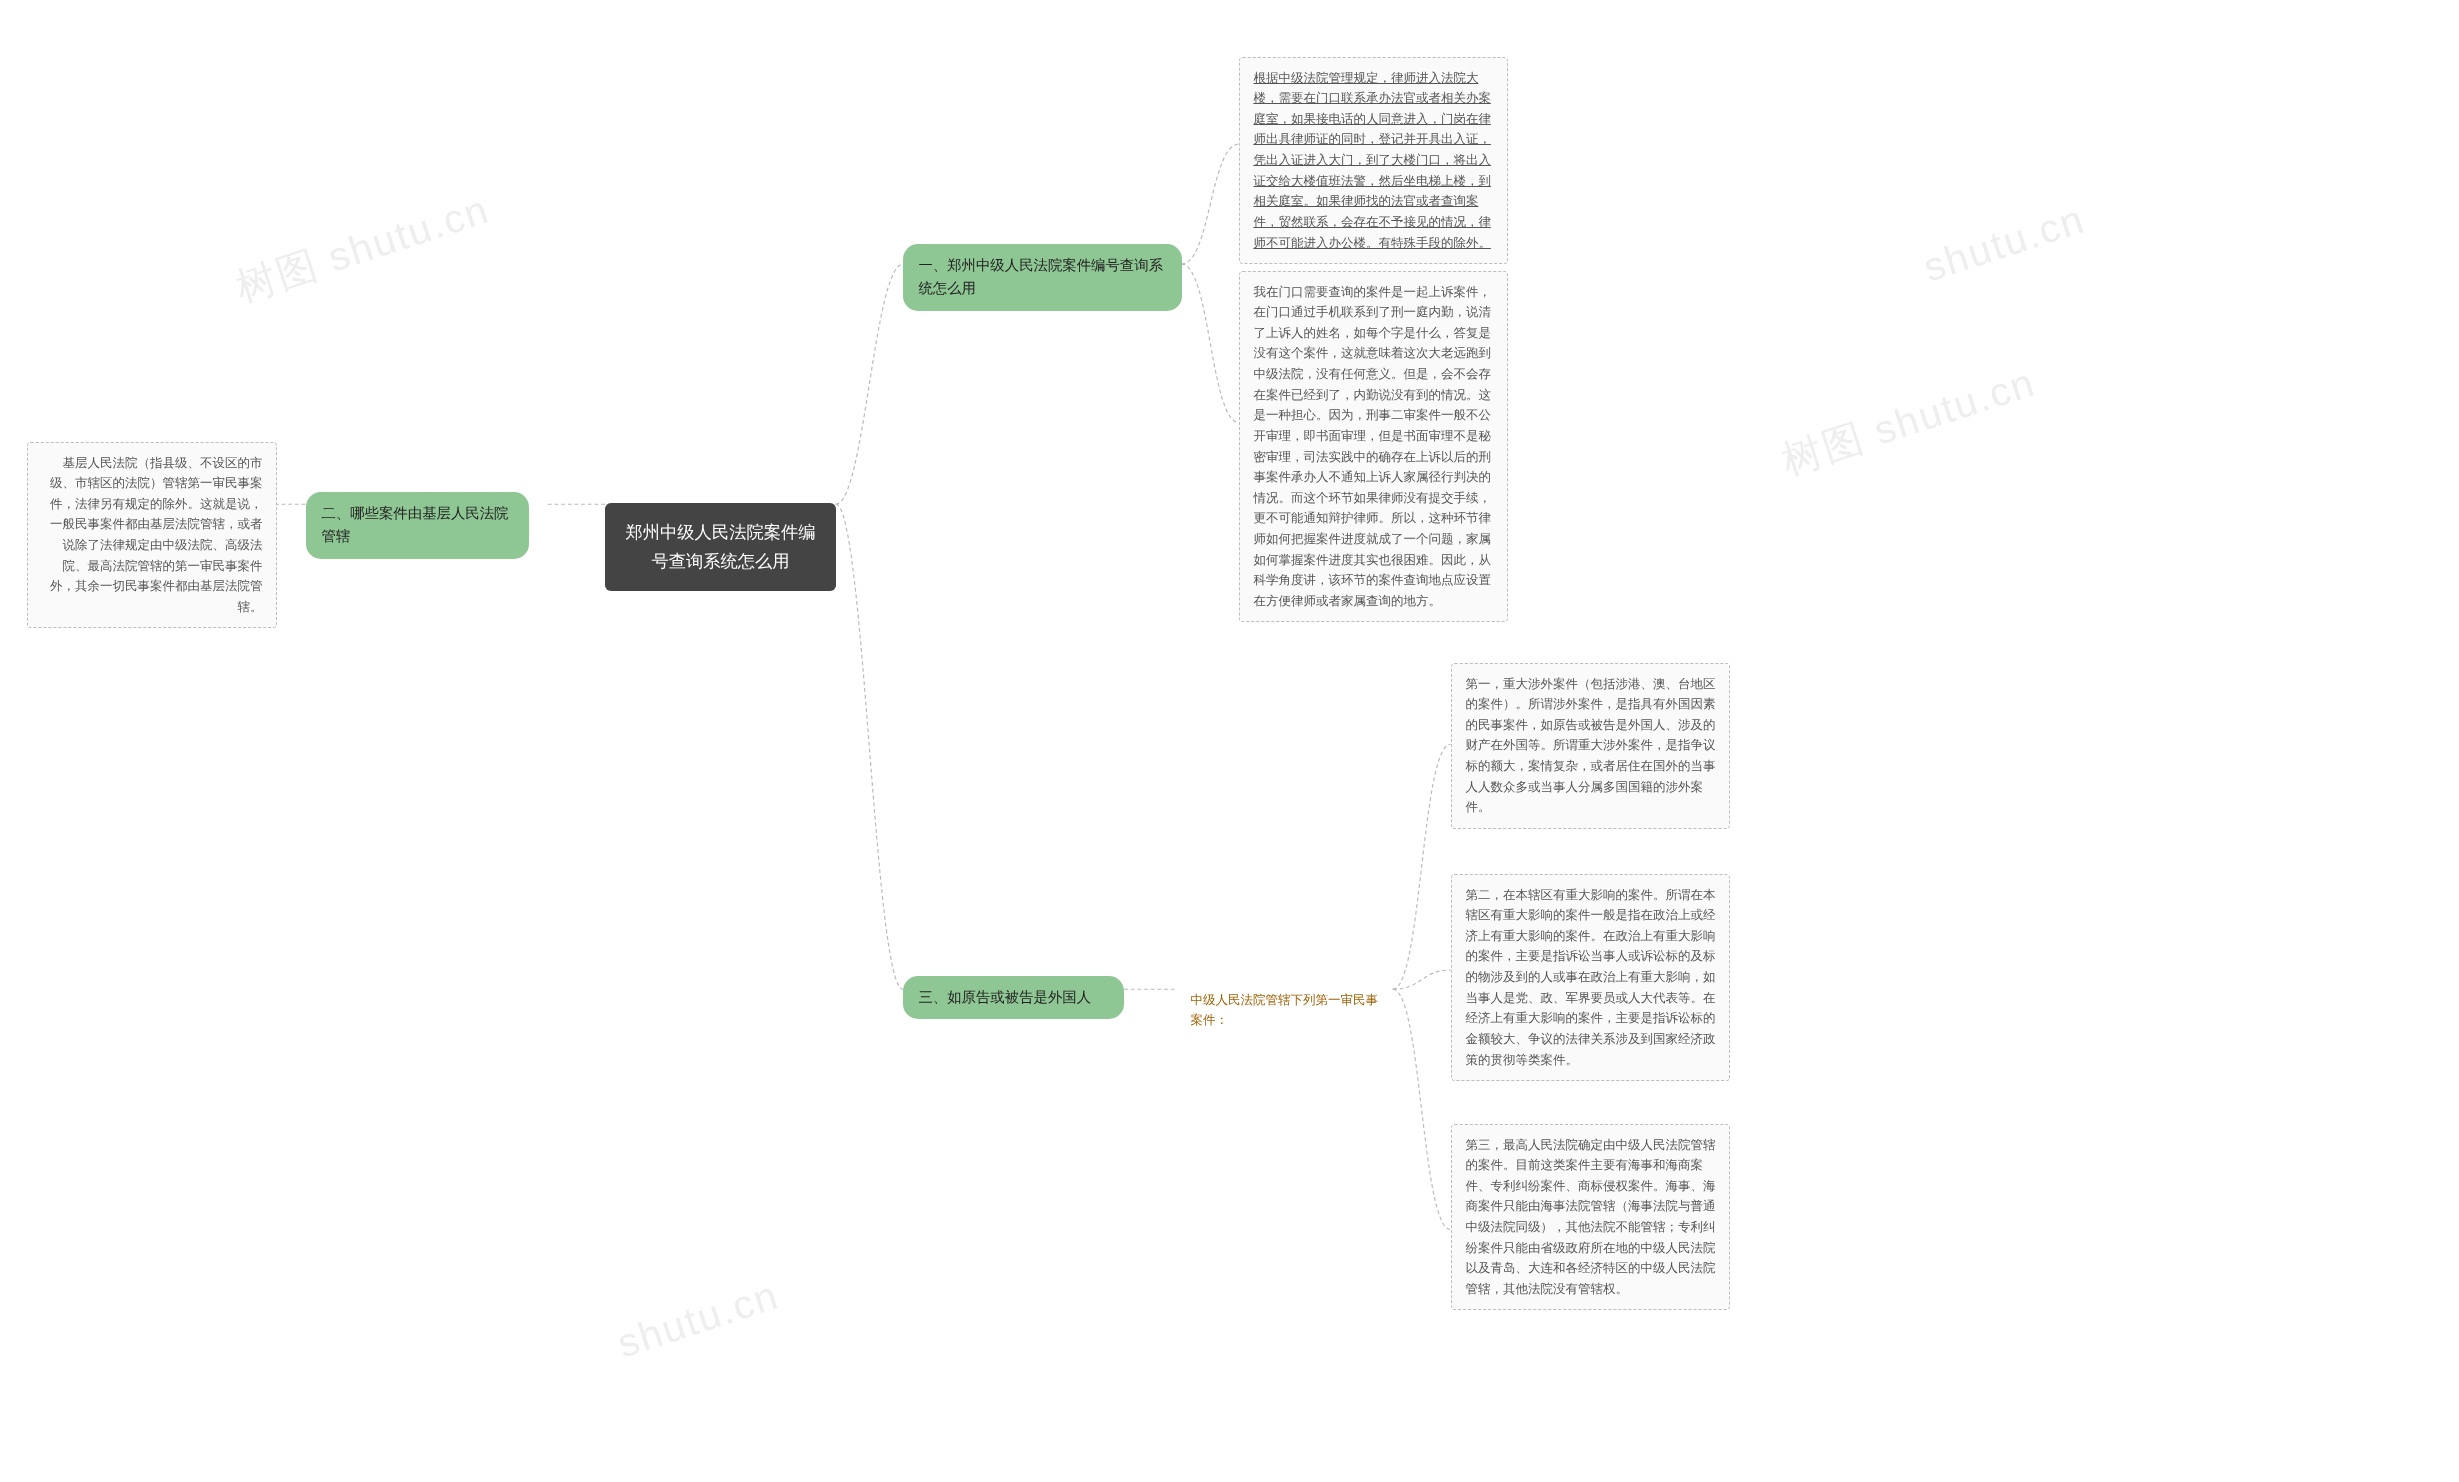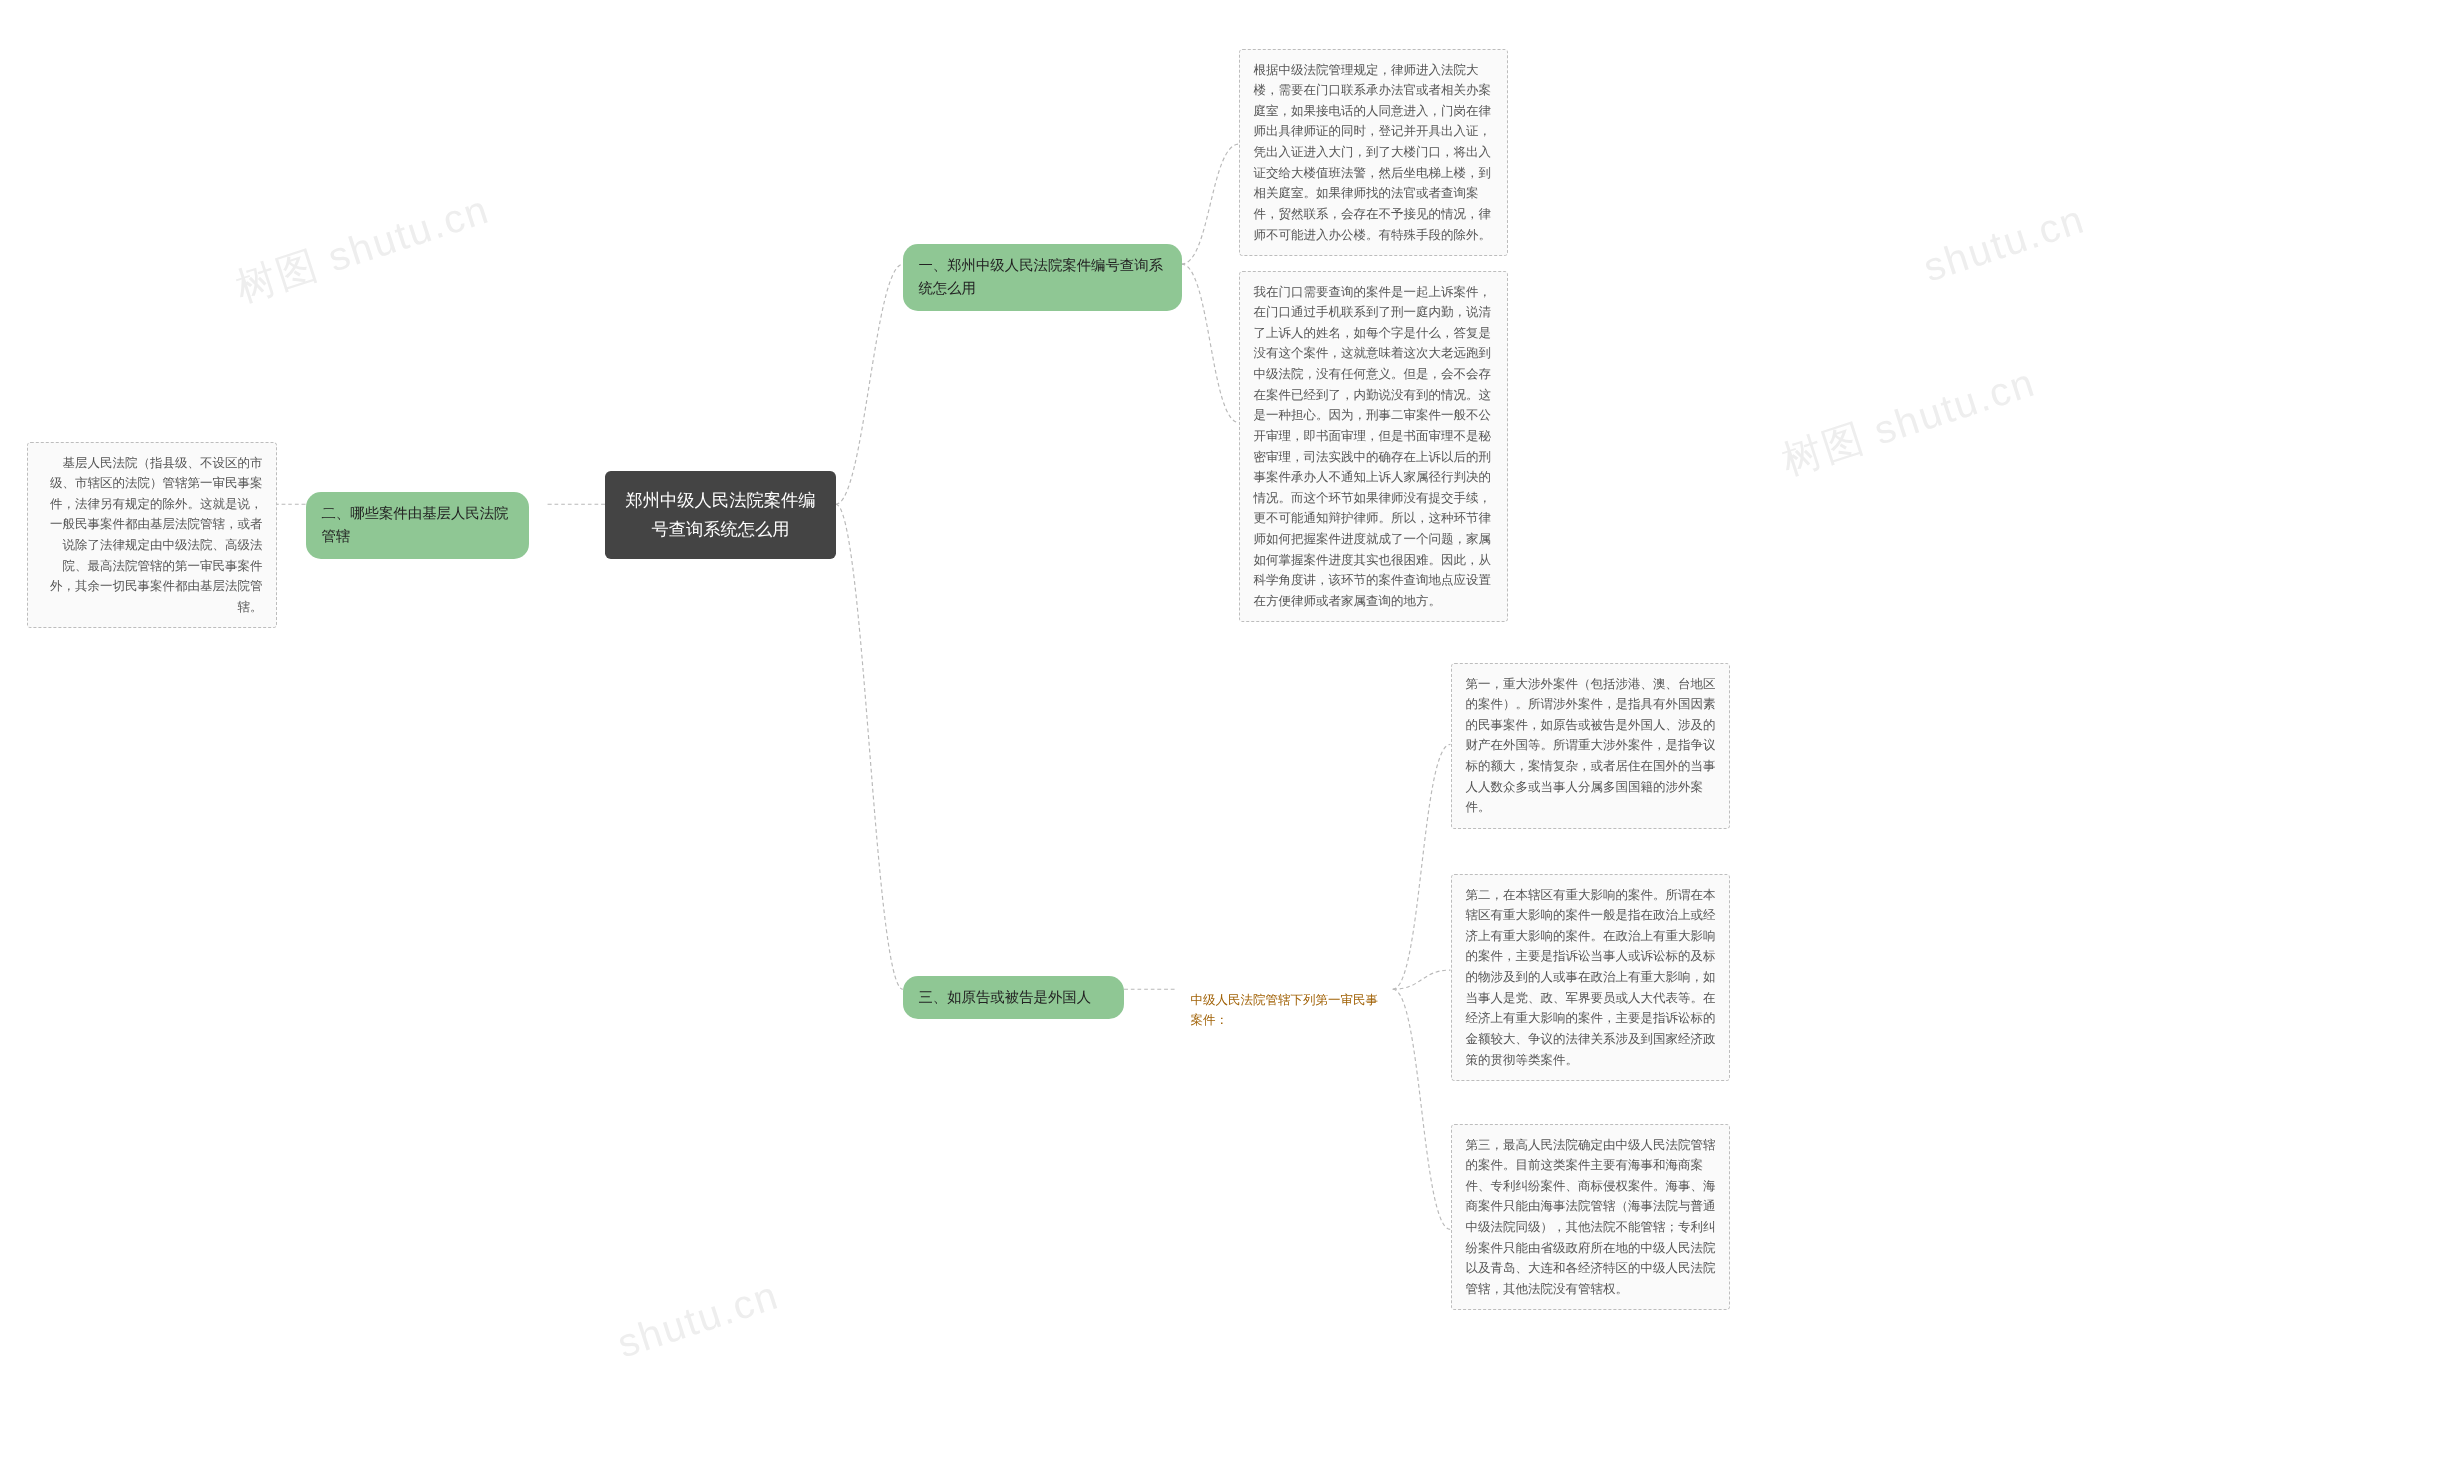--- a/index.html
+++ b/index.html
@@ -28,20 +28,21 @@
     padding: 9.6px 13.4px;
     line-height: 1.65;
   }
   .root {
     background: #444444;
     color: #fff;
     border-radius: 5.8px;
     text-align: center;
     font-size: 17.3px;
     padding: 15.4px 19px;
+    margin-top: 32px;
   }
   .section {
     background: #8fc794;
     color: #222;
     border-radius: 15px;
     font-size: 14.4px;
     padding: 9.6px 15.4px;
   }
   .leaf {
     background: #fafafa;
@@ -106,21 +107,21 @@
 <div class="node section" style="left:306px; top:492px; width:223px;">
   <span>二、哪些案件由基层人民法院管辖</span>
 </div>
 <div class="node leaf" style="left:27px; top:442px; width:250px;text-align:right;">
   <span>基层人民法院（指县级、不设区的市级、市辖区的法院）管辖第一审民事案件，法律另有规定的除外。这就是说，一般民事案件都由基层法院管辖，或者说除了法律规定由中级法院、高级法院、最高法院管辖的第一审民事案件外，其余一切民事案件都由基层法院管辖。</span>
 </div>
 
 <div class="node section" style="left:903px; top:244px; width:279px;">
   <span>一、郑州中级人民法院案件编号查询系统怎么用</span>
 </div>
-<div class="node leaf" style="left:1239px; top:49px; width:269px;">
+<div class="node leaf" style="left:1239px; top:57px; width:269px;text-decoration:underline;">
   <span>根据中级法院管理规定，律师进入法院大楼，需要在门口联系承办法官或者相关办案庭室，如果接电话的人同意进入，门岗在律师出具律师证的同时，登记并开具出入证，凭出入证进入大门，到了大楼门口，将出入证交给大楼值班法警，然后坐电梯上楼，到相关庭室。如果律师找的法官或者查询案件，贸然联系，会存在不予接见的情况，律师不可能进入办公楼。有特殊手段的除外。</span>
 </div>
 <div class="node leaf" style="left:1239px; top:271px; width:269px;">
   <span>我在门口需要查询的案件是一起上诉案件，在门口通过手机联系到了刑一庭内勤，说清了上诉人的姓名，如每个字是什么，答复是没有这个案件，这就意味着这次大老远跑到中级法院，没有任何意义。但是，会不会存在案件已经到了，内勤说没有到的情况。这是一种担心。因为，刑事二审案件一般不公开审理，即书面审理，但是书面审理不是秘密审理，司法实践中的确存在上诉以后的刑事案件承办人不通知上诉人家属径行判决的情况。而这个环节如果律师没有提交手续，更不可能通知辩护律师。所以，这种环节律师如何把握案件进度就成了一个问题，家属如何掌握案件进度其实也很困难。因此，从科学角度讲，该环节的案件查询地点应设置在方便律师或者家属查询的地方。</span>
 </div>
 
 <div class="node section" style="left:903px; top:976px; width:221px;">
   <span>三、如原告或被告是外国人</span>
 </div>
 <div class="node midnode" style="left:1177px; top:980px; width:221px;">

